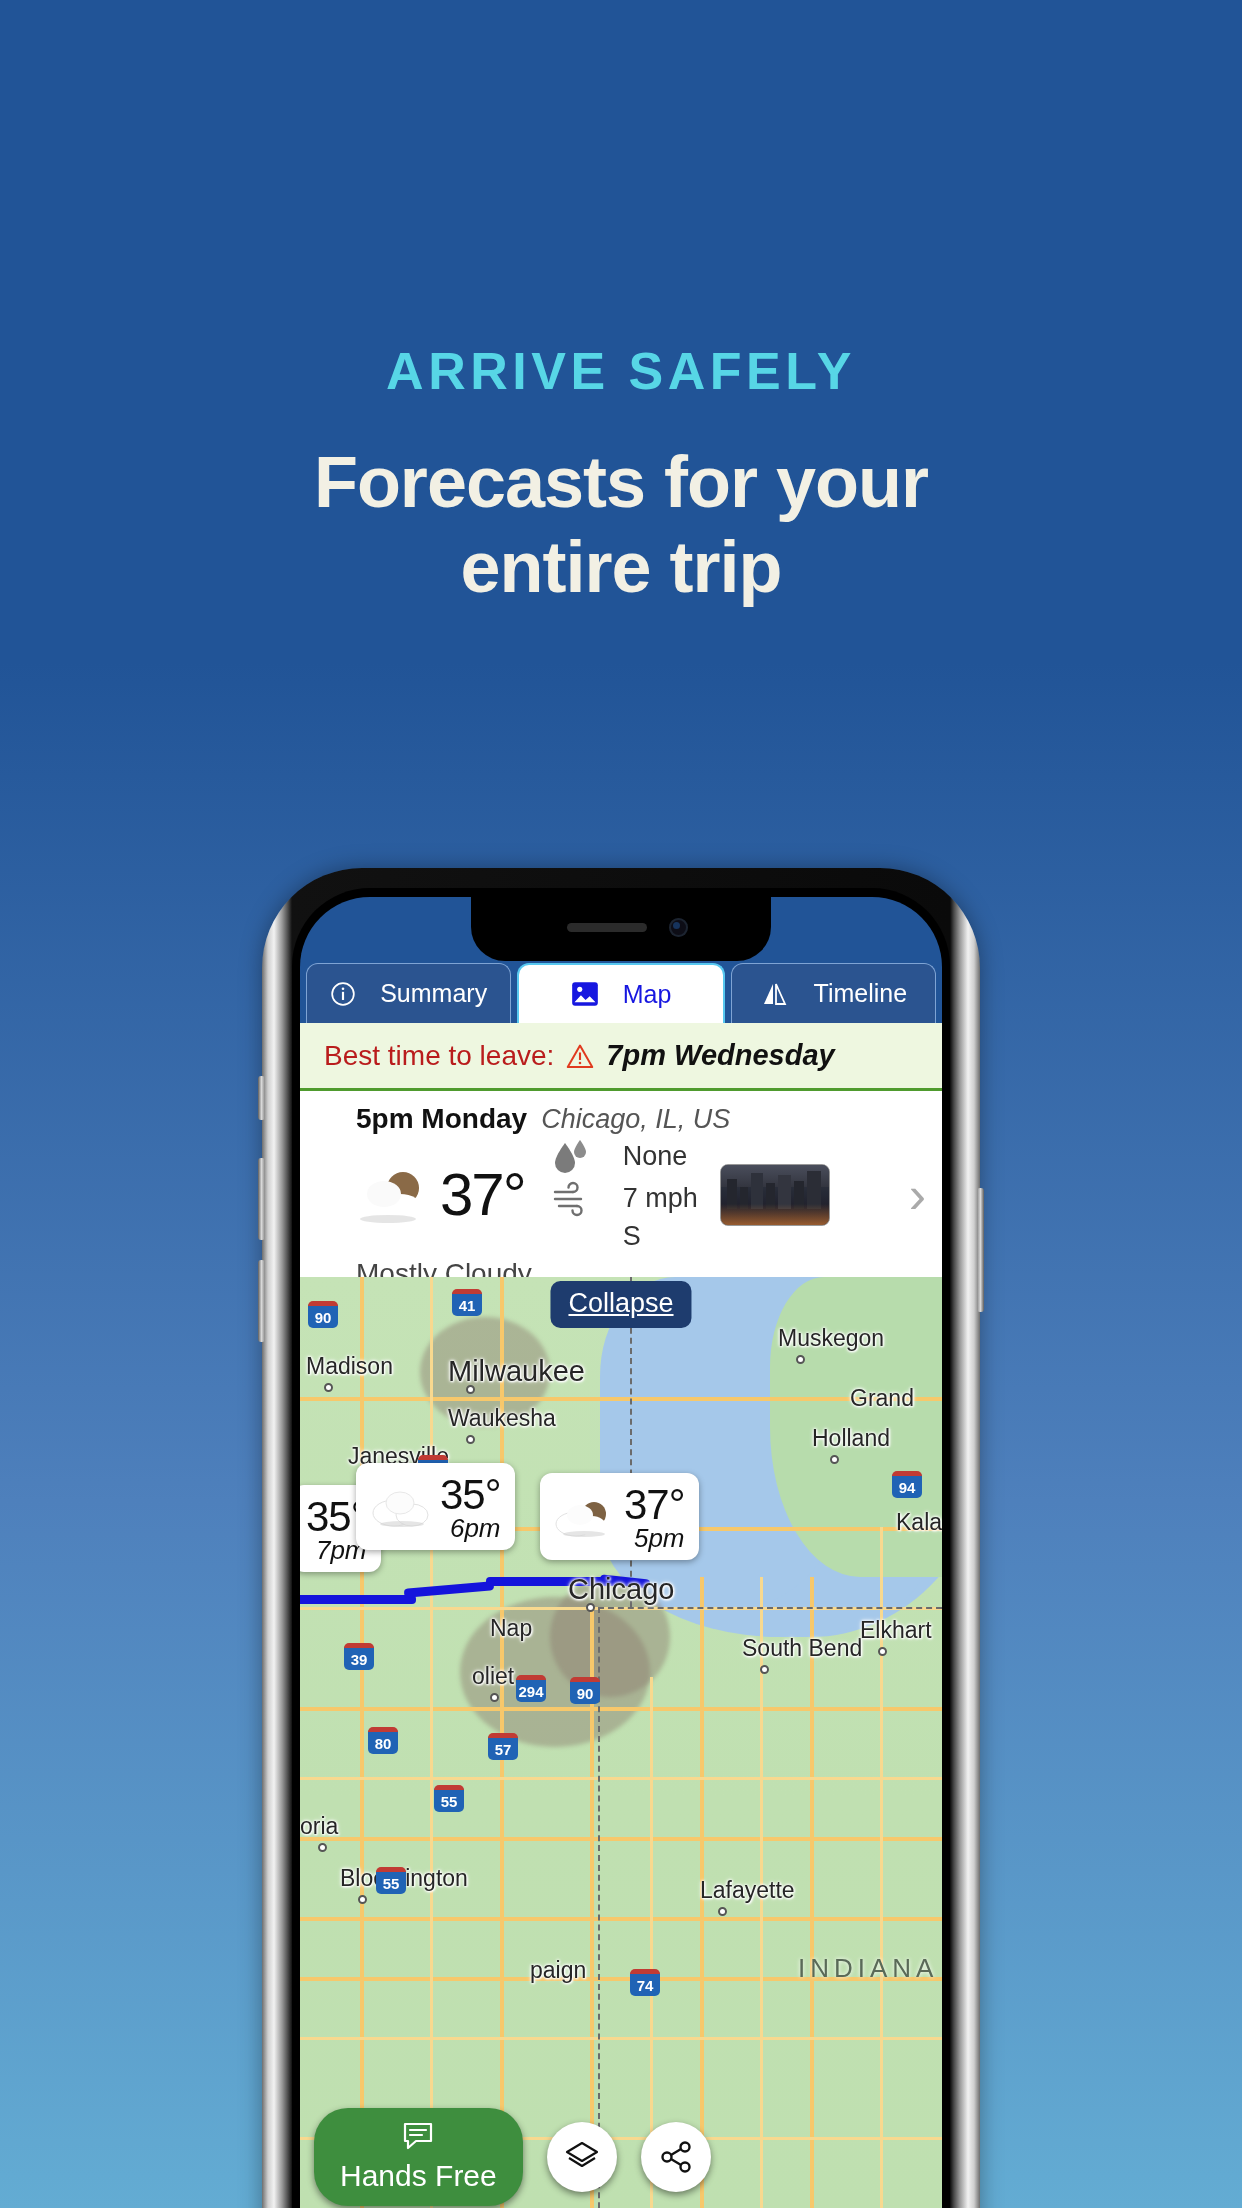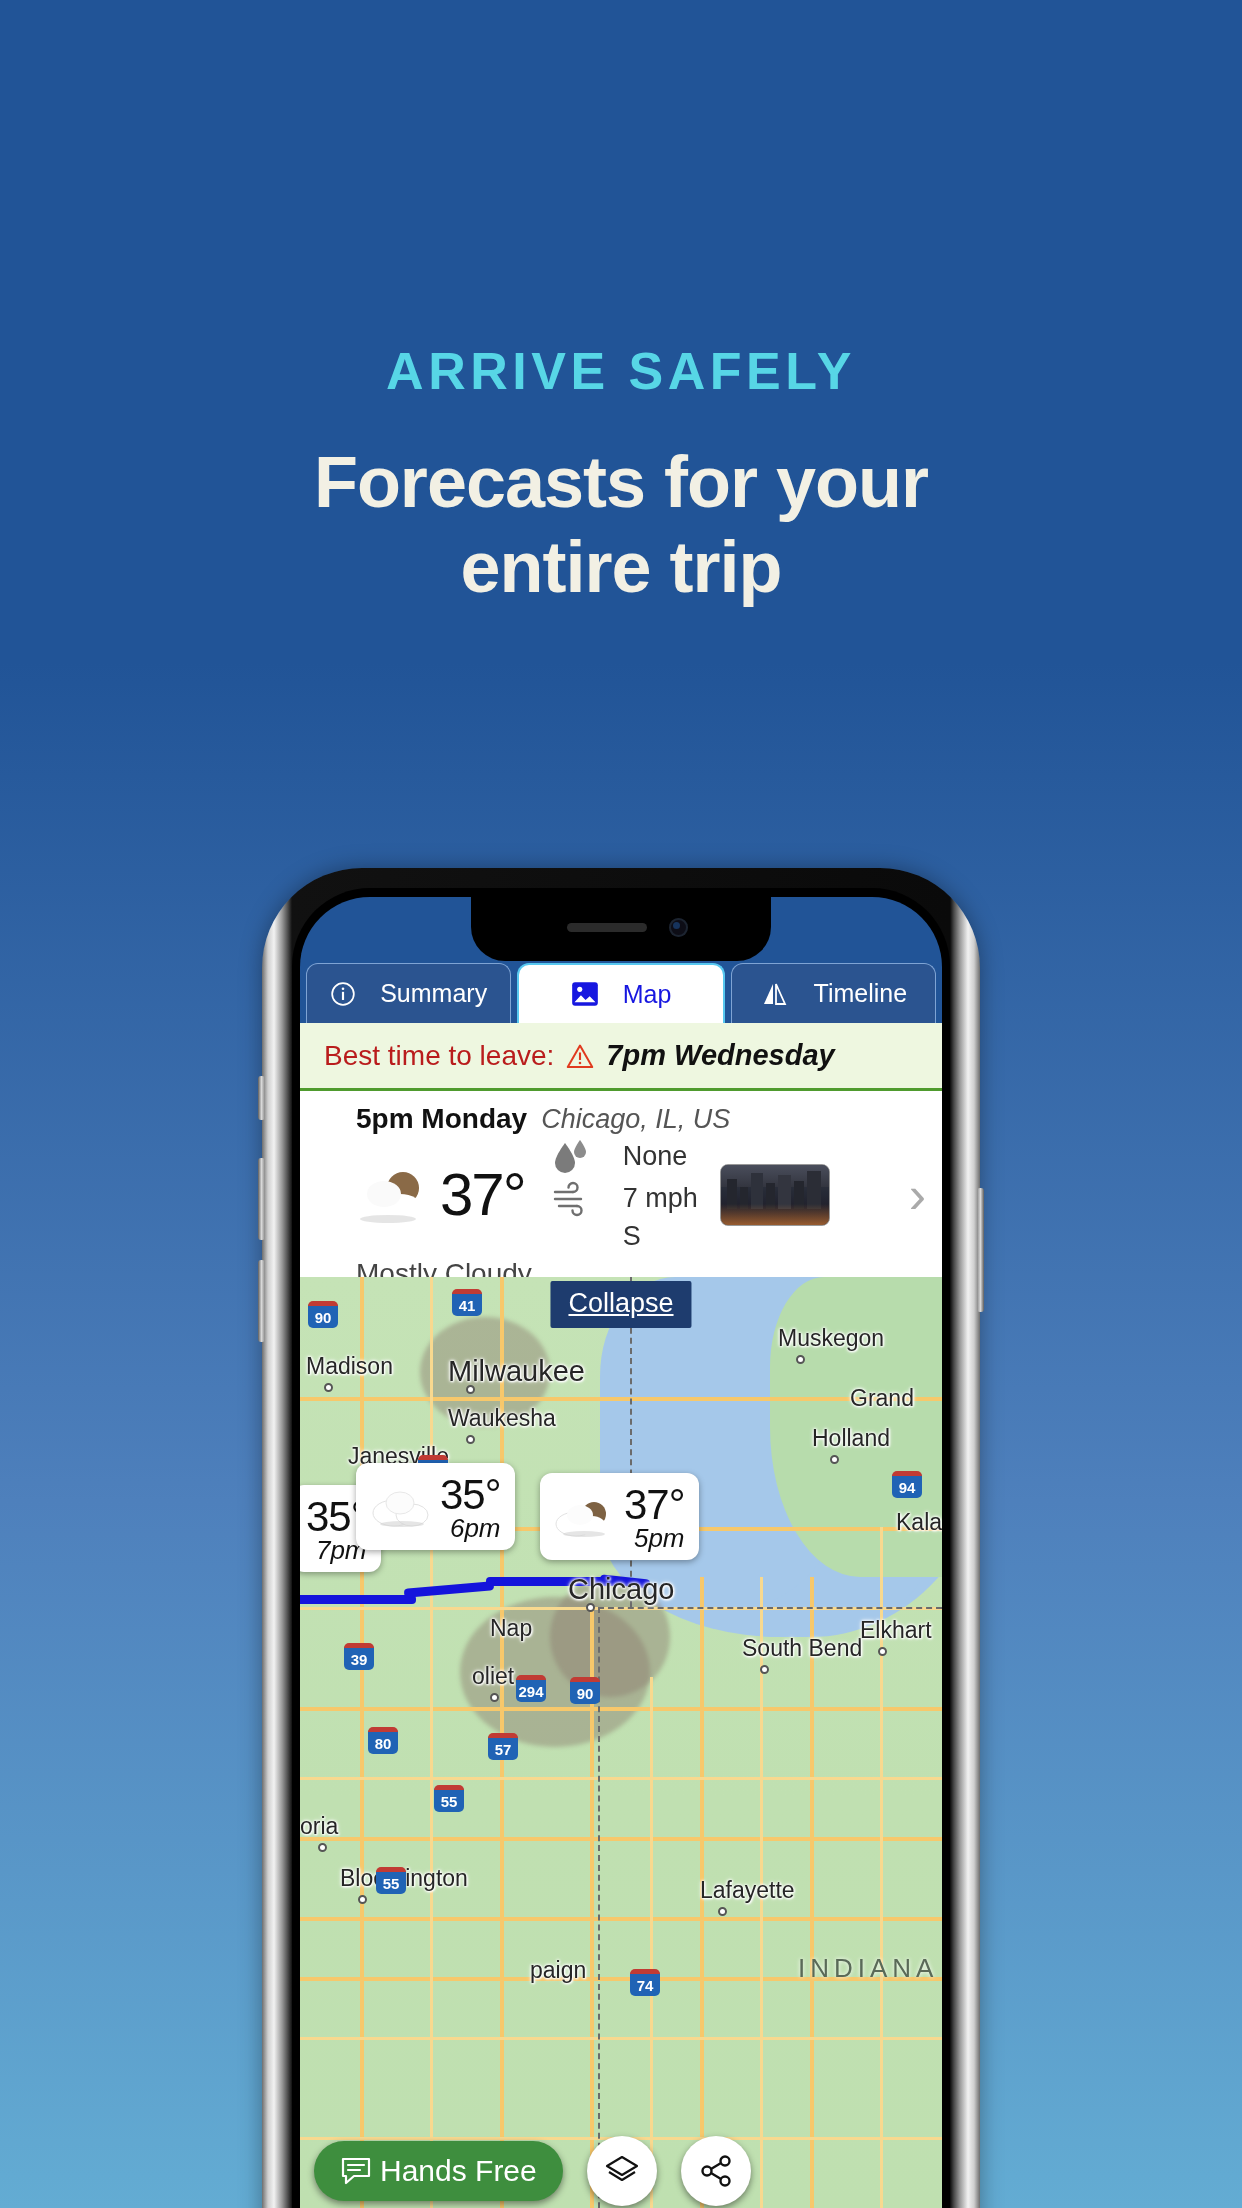--- a/index.html
+++ b/index.html
@@ -124,34 +124,34 @@
   .cdot { position: absolute; width: 9px; height: 9px; border-radius: 50%;
           background: #fff; border: 2px solid #555; }
   .shield { position: absolute; width: 30px; height: 27px; background: #2063B5;
             border-radius: 5px; color: #fff; font-size: 15px; font-weight: bold;
             display: flex; align-items: flex-end; justify-content: center; padding-bottom: 2px;
             border-top: 5px solid #C13B34; }
   .urban { position: absolute; background: rgba(140,125,110,.45); border-radius: 50%; filter: blur(2px); }
 
   .collapse { position: absolute; left: 50%; transform: translateX(-50%); top: 4px;
               background: #1E3C6E; color: #fff; font-size: 27px; padding: 7px 18px 9px;
-              border-radius: 2px; text-decoration: underline; z-index: 22; }
+              border-radius: 10px; text-decoration: underline; z-index: 22; }
 
   .callout { position: absolute; background: #fff; border-radius: 12px;
              box-shadow: 0 2px 6px rgba(0,0,0,.35); padding: 8px 14px 6px;
              display: flex; align-items: center; gap: 8px; z-index: 18; }
   .callout .co-temp { font-size: 42px; color: #111; letter-spacing: -1px; }
   .callout .co-col { display:flex; flex-direction: column; align-items: flex-end; }
   .callout .co-time-in { font-size: 26px; font-style: italic; color: #111; margin-top: -6px; }
 
   .fab-row { position: absolute; left: 0; bottom: 22px; width: 642px;
              display: flex; align-items: center; padding-left: 14px; gap: 24px; z-index: 25; }
   .hands-free { background: #3E8E3E; color: #fff; font-size: 30px;
                 border-radius: 34px; padding: 13px 26px; display: flex;
-                align-items: center; gap: 8px; box-shadow: 0 3px 7px rgba(0,0,0,.45); }
+                align-items: center; gap: 8px; box-shadow: 0 3px 7px rgba(0,0,0,.45); flex-direction: column; }
   .fab { width: 70px; height: 70px; border-radius: 50%; background: #fff;
          display: flex; align-items: center; justify-content: center;
          box-shadow: 0 3px 7px rgba(0,0,0,.45); }
 
   svg { display: block; }
 </style>
 </head>
 <body>
 
 <div class="promo">

